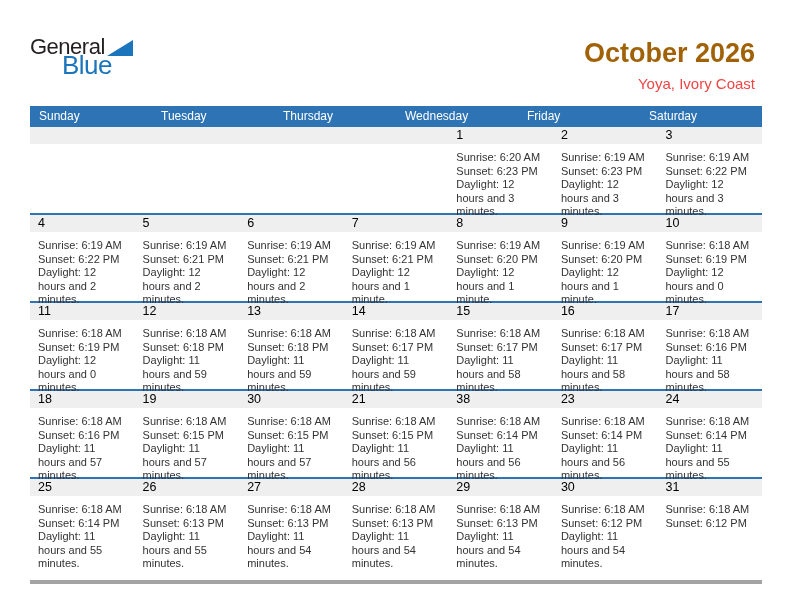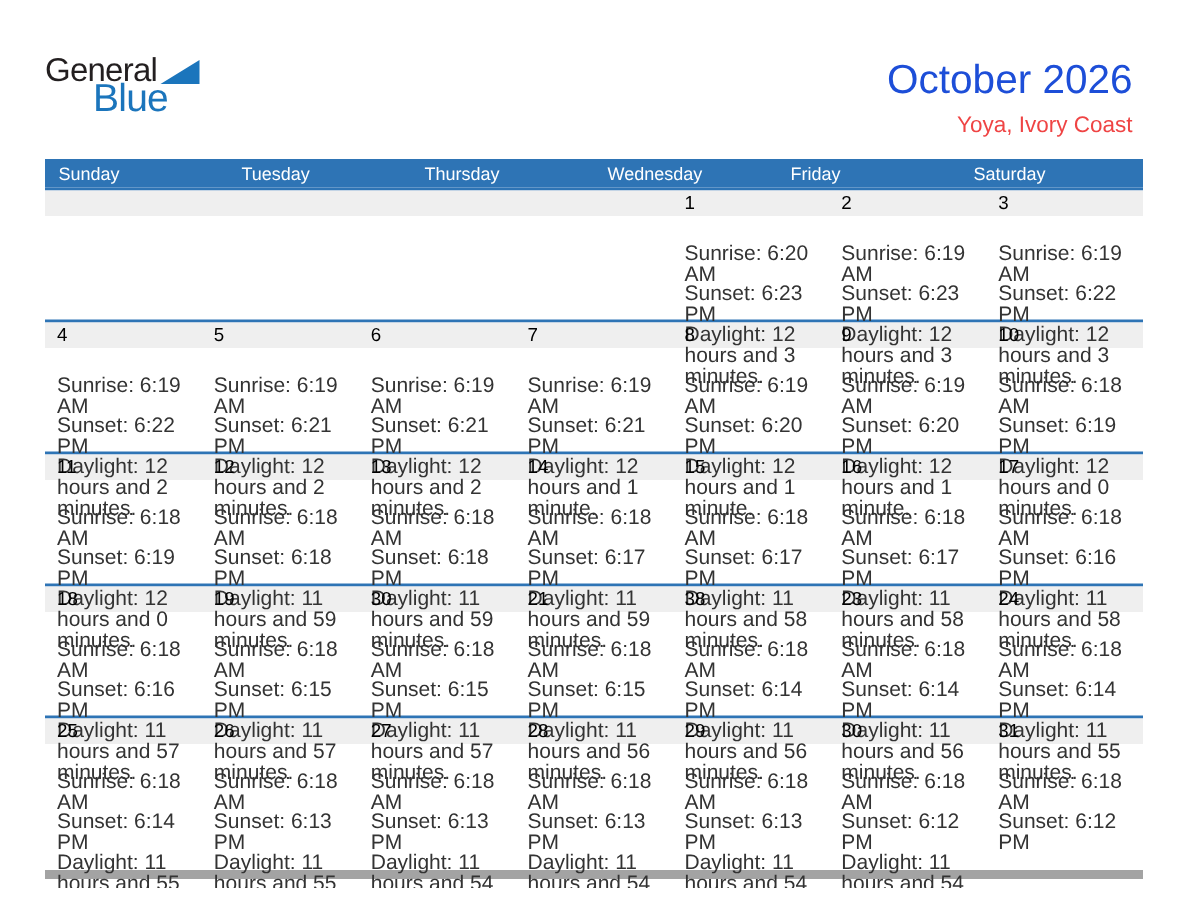--- a/index.html
+++ b/index.html
@@ -9,34 +9,34 @@
 
   
   .logo { position:absolute; left:30px; top:36px; width:120px; }
   .logo-line1 { display:flex; align-items:flex-end; }
   .logo-general { font-size:22px; color:#231f20; letter-spacing:-0.5px; line-height:22px; }
   .logo-triangle { width:0; height:0; border-bottom:16px solid #1b75bc; border-left:26px solid transparent; margin-left:2px; margin-bottom:2px; }
   .logo-blue { font-size:26px; color:#1b75bc; letter-spacing:-0.5px; line-height:20px; margin-left:32px; margin-top:-3px; }
 
   
   .title-block { position:absolute; top:38px; right:37px; text-align:right; }
-  .title { font-size:27px; color:#1d4ed8; font-weight:400; line-height:30px; }
+  .title { font-size:27px; color:#a16207; font-weight:700; line-height:30px; }
   .subtitle { font-size:15px; color:#ef4444; margin-top:7px; }
 
   
-  .calendar { position:absolute; left:30px; top:106px; width:732px; border-bottom:6px solid #a3a3a3; }
+  .calendar { position:absolute; left:30px; top:106px; width:732px; border-bottom:4px solid #a3a3a3; }
   .weekday-row { display:flex; background:#2e74b5; height:19px; }
   .weekday-cell { flex:1 1 0; color:#ffffff; font-size:12px; padding:3px 0 0 9px; overflow:hidden; white-space:nowrap; }
 
   .week-row { border-top:2px solid #2e74b5; height:88px; }
   .week-row.last { height:103px; }
   .day-band { display:flex; background:#efefef; height:17px; }
   .num-cell { flex:1 1 0; font-size:12.5px; color:#000; padding:1px 0 0 8px; }
   .detail-row { display:flex; }
-  .detail-cell { flex:1 1 0; padding:18px 10px 0 8px; font-size:14px; line-height:13.6px; color:#333333; }
+  .detail-cell { flex:1 1 0; padding:7px 10px 0 8px; font-size:11px; line-height:13.6px; color:#333333; }
   .detail-cell div { margin:0; }
 </style>
 </head>
 <body>
 
 <div class="page">
 
   <div class="logo">
     <div class="logo-line1">
       <span class="logo-general">General</span>

